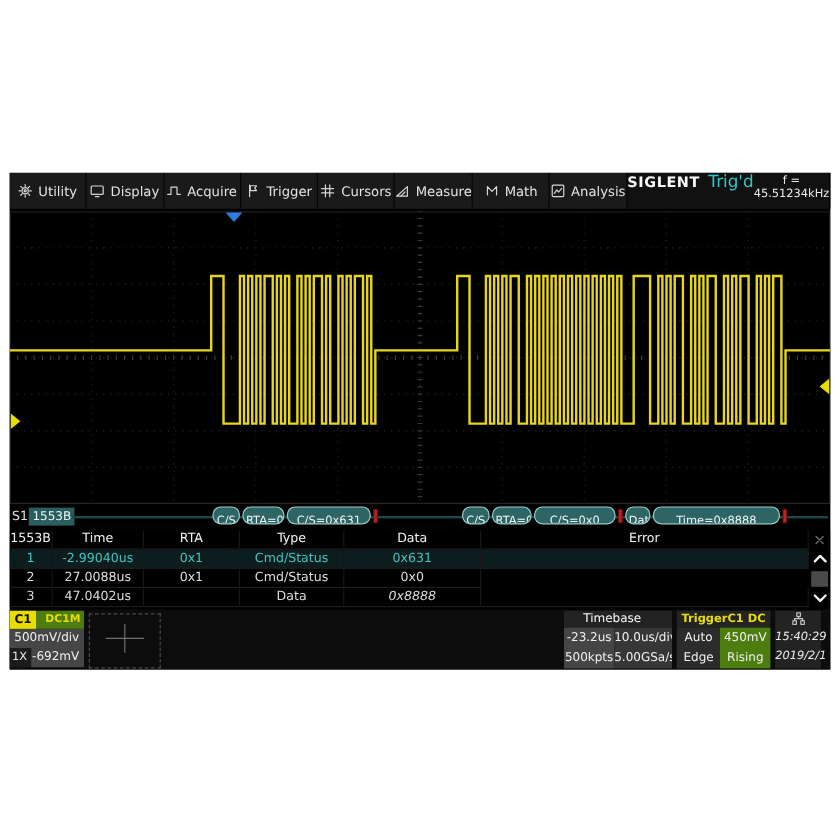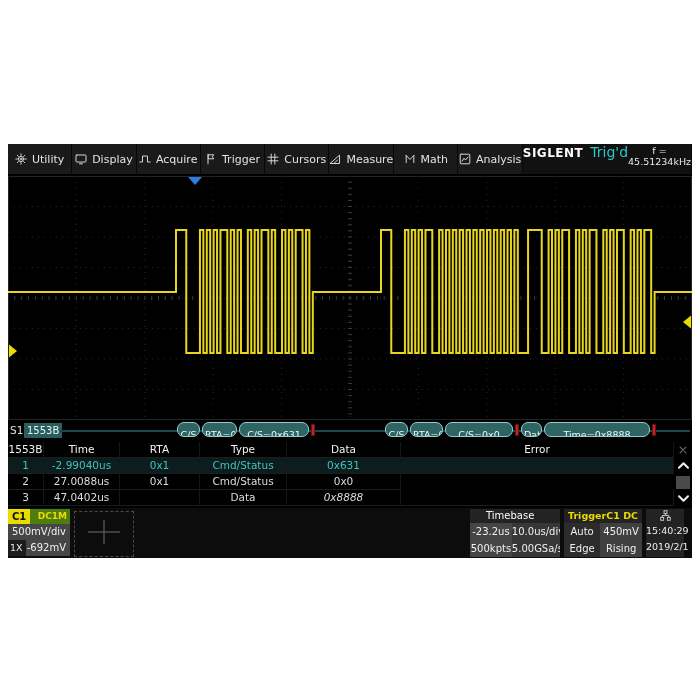--- a/index.html
+++ b/index.html
@@ -58,23 +58,23 @@
   .ch-probe{width:18px;background:#1c1c1c;color:#e8e8e8;font-size:9.5px;line-height:16px;padding-left:2px;box-sizing:border-box;}
   .ch-off{flex:1;background:#464646;color:#f0f0f0;font-size:10px;text-align:right;padding-right:4px;line-height:16px;}
   .add-box{position:absolute;left:66px;top:3px;width:58px;height:44px;border:1px dashed #4a4a4a;display:flex;align-items:center;justify-content:center;}
   .panel{position:absolute;top:1px;height:48px;color:#f0f0f0;font-size:10px;}
   .panel-head{height:14px;line-height:14px;background:#232323;padding:0 16px;font-size:10px;color:#fafafa;}
   .p-grid{display:grid;grid-template-columns:1fr 1.15fr;}
   .p-grid div{height:17px;line-height:17px;text-align:center;overflow:hidden;white-space:nowrap;}
   .cell-l{background:#454545;}
   .cell-r{background:#373737;}
   .cell-dark{background:#2c2c2c;}
-  .cell-gray{background:#404040;}
+  .cell-gray{background:#4d7c0f;}
   .trg-head{display:flex;justify-content:space-between;background:#232323;height:14px;line-height:14px;padding:0 4px;color:#e8dc00;font-size:9.5px;font-weight:bold;}
-  .clk-panel{position:absolute;left:638px;top:1px;width:38px;height:48px;background:#232323;color:#ededed;font-size:9.5px;text-align:center;}
+  .clk-panel{position:absolute;left:638px;top:1px;width:38px;height:48px;background:#232323;color:#ededed;font-size:9.5px;text-align:center;font-style:italic;}
   .clk-panel .net{height:13px;padding-top:1px;}
   .clk-panel .net svg{width:11px;height:11px;stroke:#cfcfcf;fill:none;stroke-width:1;}
   .clk-row{height:16px;line-height:16px;}
 </style>
 </head>
 <body>
 
 <div class="screen">
 
   <div class="menubar">

